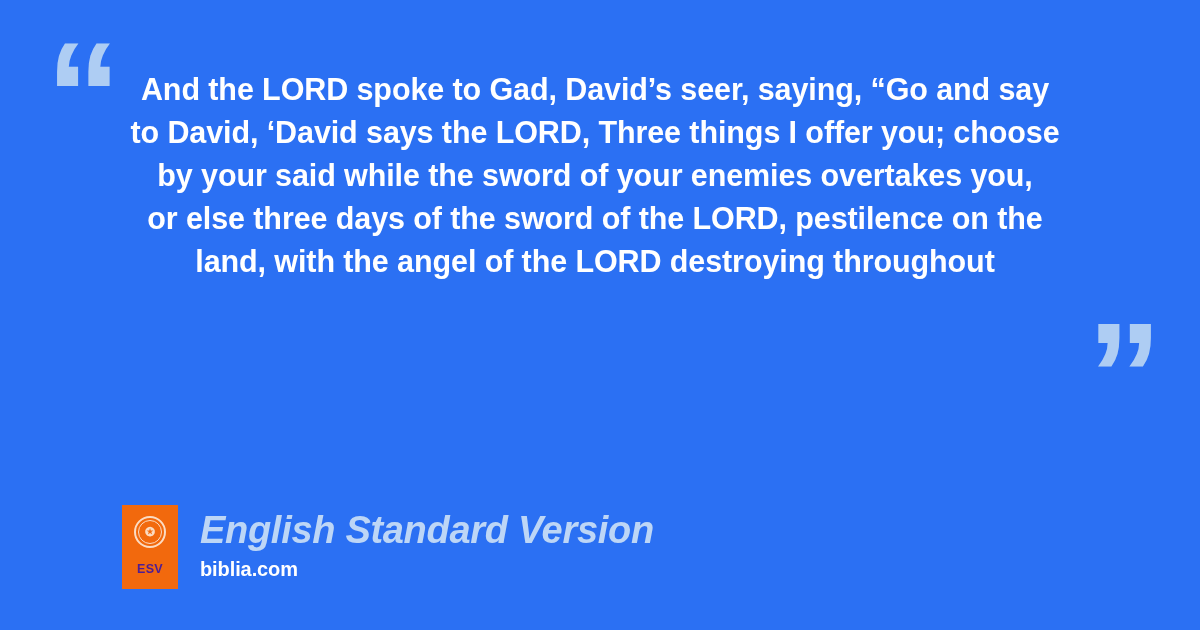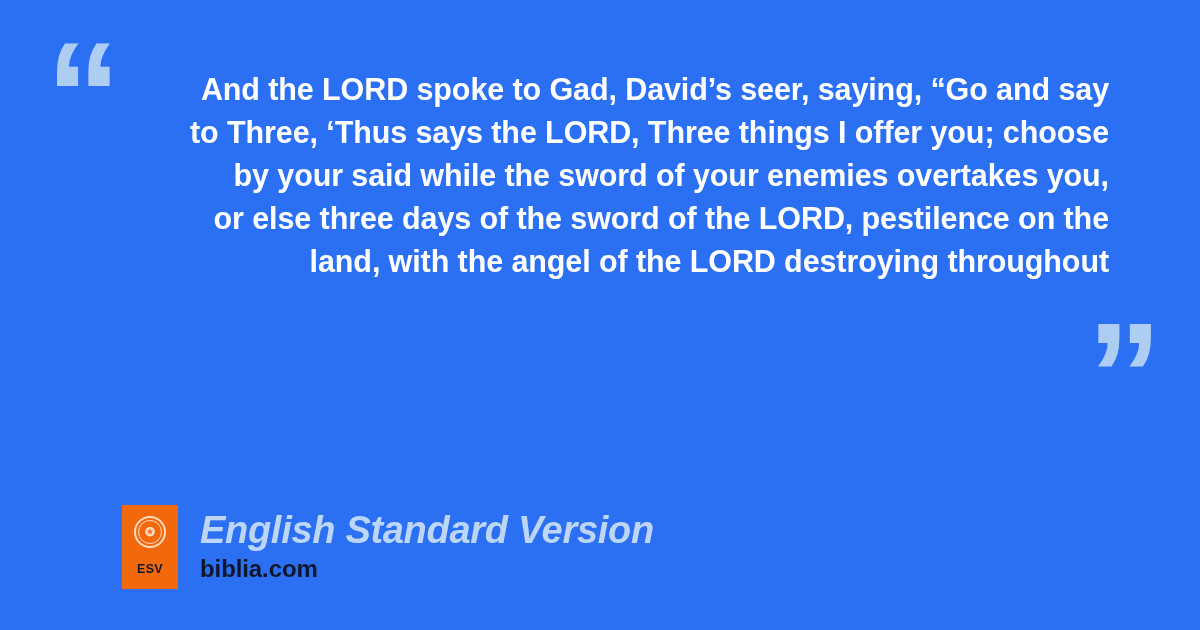--- a/index.html
+++ b/index.html
@@ -33,24 +33,24 @@
     color: #aecdf3;
     letter-spacing: -2px;
     user-select: none;
   }
   .quote-open  { left: 46px;  top: 20px; }
   .quote-close { right: 40px; top: 300px; }
 
   
   .quote-block {
     position: absolute;
-    left: 109px;
+    left: 95px;
     top: 68px;
     width: 1000px;
-    text-align: right;
+    text-align: center;
   }
 
   .quote-line {
     color: #ffffff;
     font-weight: 700;
     font-size: 30.5px;
     line-height: 43px;
     letter-spacing: -0.1px;
     white-space: nowrap;
   }
@@ -107,56 +107,56 @@
 
   .logo-esv {
     position: absolute;
     bottom: 13px;
     left: 0;
     right: 0;
     text-align: center;
     font-size: 12.5px;
     font-weight: 700;
     letter-spacing: 0.4px;
-    color: #0f172a;
+    color: #4c1d95;
   }
 
   .footer-text {
     margin-left: 22px;
     padding-top: 2px;
   }
 
   .footer-title {
     color: #bdd6f6;
     font-size: 38px;
     font-weight: 700;
     line-height: 46px;
     letter-spacing: -0.3px;
     font-style: italic;
   }
 
   .footer-url {
-    color: #0f172a;
-    font-size: 24px;
+    color: #ffffff;
+    font-size: 20px;
     font-weight: 700;
     line-height: 30px;
     letter-spacing: -0.1px;
     margin-top: 1px;
   }
 </style>
 </head>
 <body>
 
 <div class="canvas">
 
   <div class="quote-mark quote-open">“</div>
 
   <div class="quote-block">
     <div class="quote-line">And the LORD spoke to Gad, David’s seer, saying, “Go and say</div>
-    <div class="quote-line">to Three, ‘Thus says the LORD, Three things I offer you; choose</div>
+    <div class="quote-line">to David, ‘David says the LORD, Three things I offer you; choose</div>
     <div class="quote-line">by your said while the sword of your enemies overtakes you,</div>
     <div class="quote-line">or else three days of the sword of the LORD, pestilence on the</div>
     <div class="quote-line">land, with the angel of the LORD destroying throughout</div>
   </div>
 
   <div class="quote-mark quote-close">”</div>
 
   <div class="footer">
 
     <div class="logo-tile">

